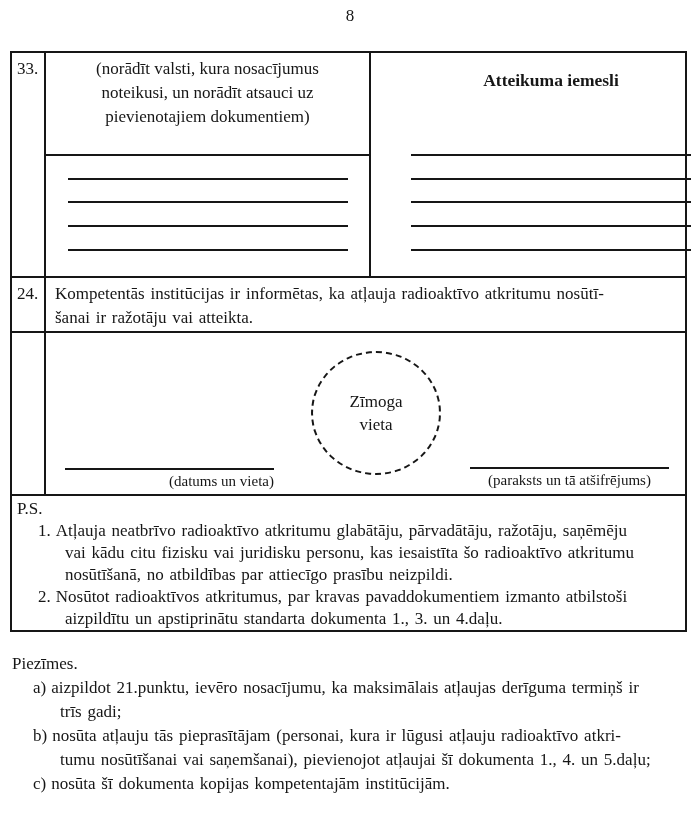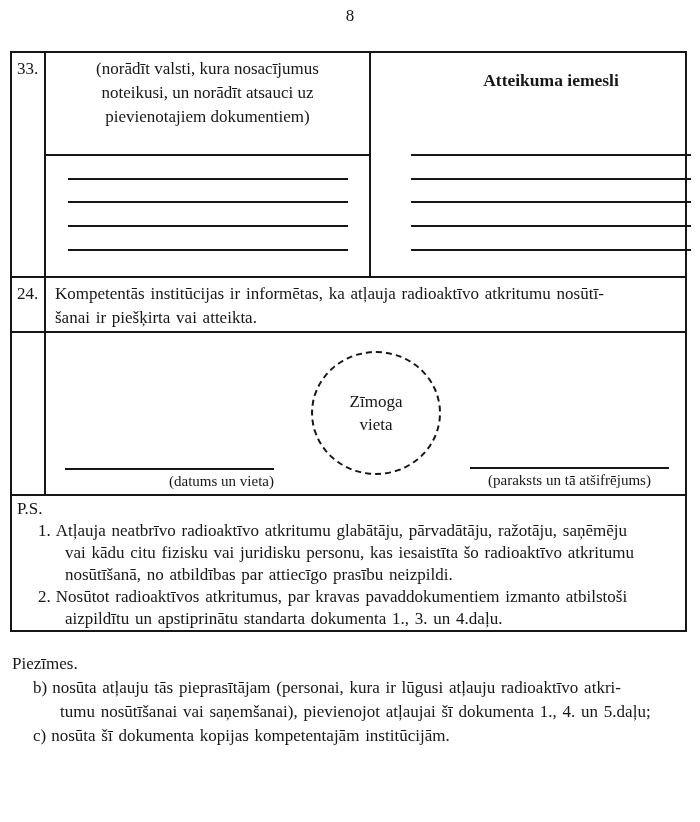--- a/index.html
+++ b/index.html
@@ -130,21 +130,21 @@
           <div class="blank-line"></div>
           <div class="blank-line"></div>
           <div class="blank-line"></div>
         </div>
       </div>
     </div>
 
     <div class="row row-24-text b-bottom">
       <div class="num-cell">24.</div>
       <div class="row24-paragraph">Kompetentās institūcijas ir informētas, ka atļauja radioaktīvo atkritumu nosūtī-
-šanai ir piešķirta vai atteikta.</div>
+šanai ir ražotāju vai atteikta.</div>
     </div>
 
     <div class="row row-stamp b-bottom">
       <div class="num-cell"></div>
       <div class="stamp-area">
         <div class="stamp-circle">Zīmoga
 vieta</div>
         <div class="sig-block sig-left">
           <div class="sig-rule"></div>
           <div class="sig-caption">(datums un vieta)</div>
@@ -167,20 +167,24 @@
         <span class="marker">2.</span><span class="item-text">Nosūtot radioaktīvos atkritumus, par kravas pavaddokumentiem izmanto atbilstoši
 aizpildītu un apstiprinātu standarta dokumenta 1., 3. un 4.daļu.</span>
       </div>
     </div>
 
   </div>
 
   <div class="notes">
     <div>Piezīmes.</div>
     <div class="hang">
+      <span class="marker">a)</span><span class="item-text">aizpildot 21.punktu, ievēro nosacījumu, ka maksimālais atļaujas derīguma termiņš ir
+trīs gadi;</span>
+    </div>
+    <div class="hang">
       <span class="marker">b)</span><span class="item-text">nosūta atļauju tās pieprasītājam (personai, kura ir lūgusi atļauju radioaktīvo atkri-
 tumu nosūtīšanai vai saņemšanai), pievienojot atļaujai šī dokumenta 1., 4. un 5.daļu;</span>
     </div>
     <div class="hang">
       <span class="marker">c)</span><span class="item-text">nosūta šī dokumenta kopijas kompetentajām institūcijām.</span>
     </div>
   </div>
 
 </div>
 

